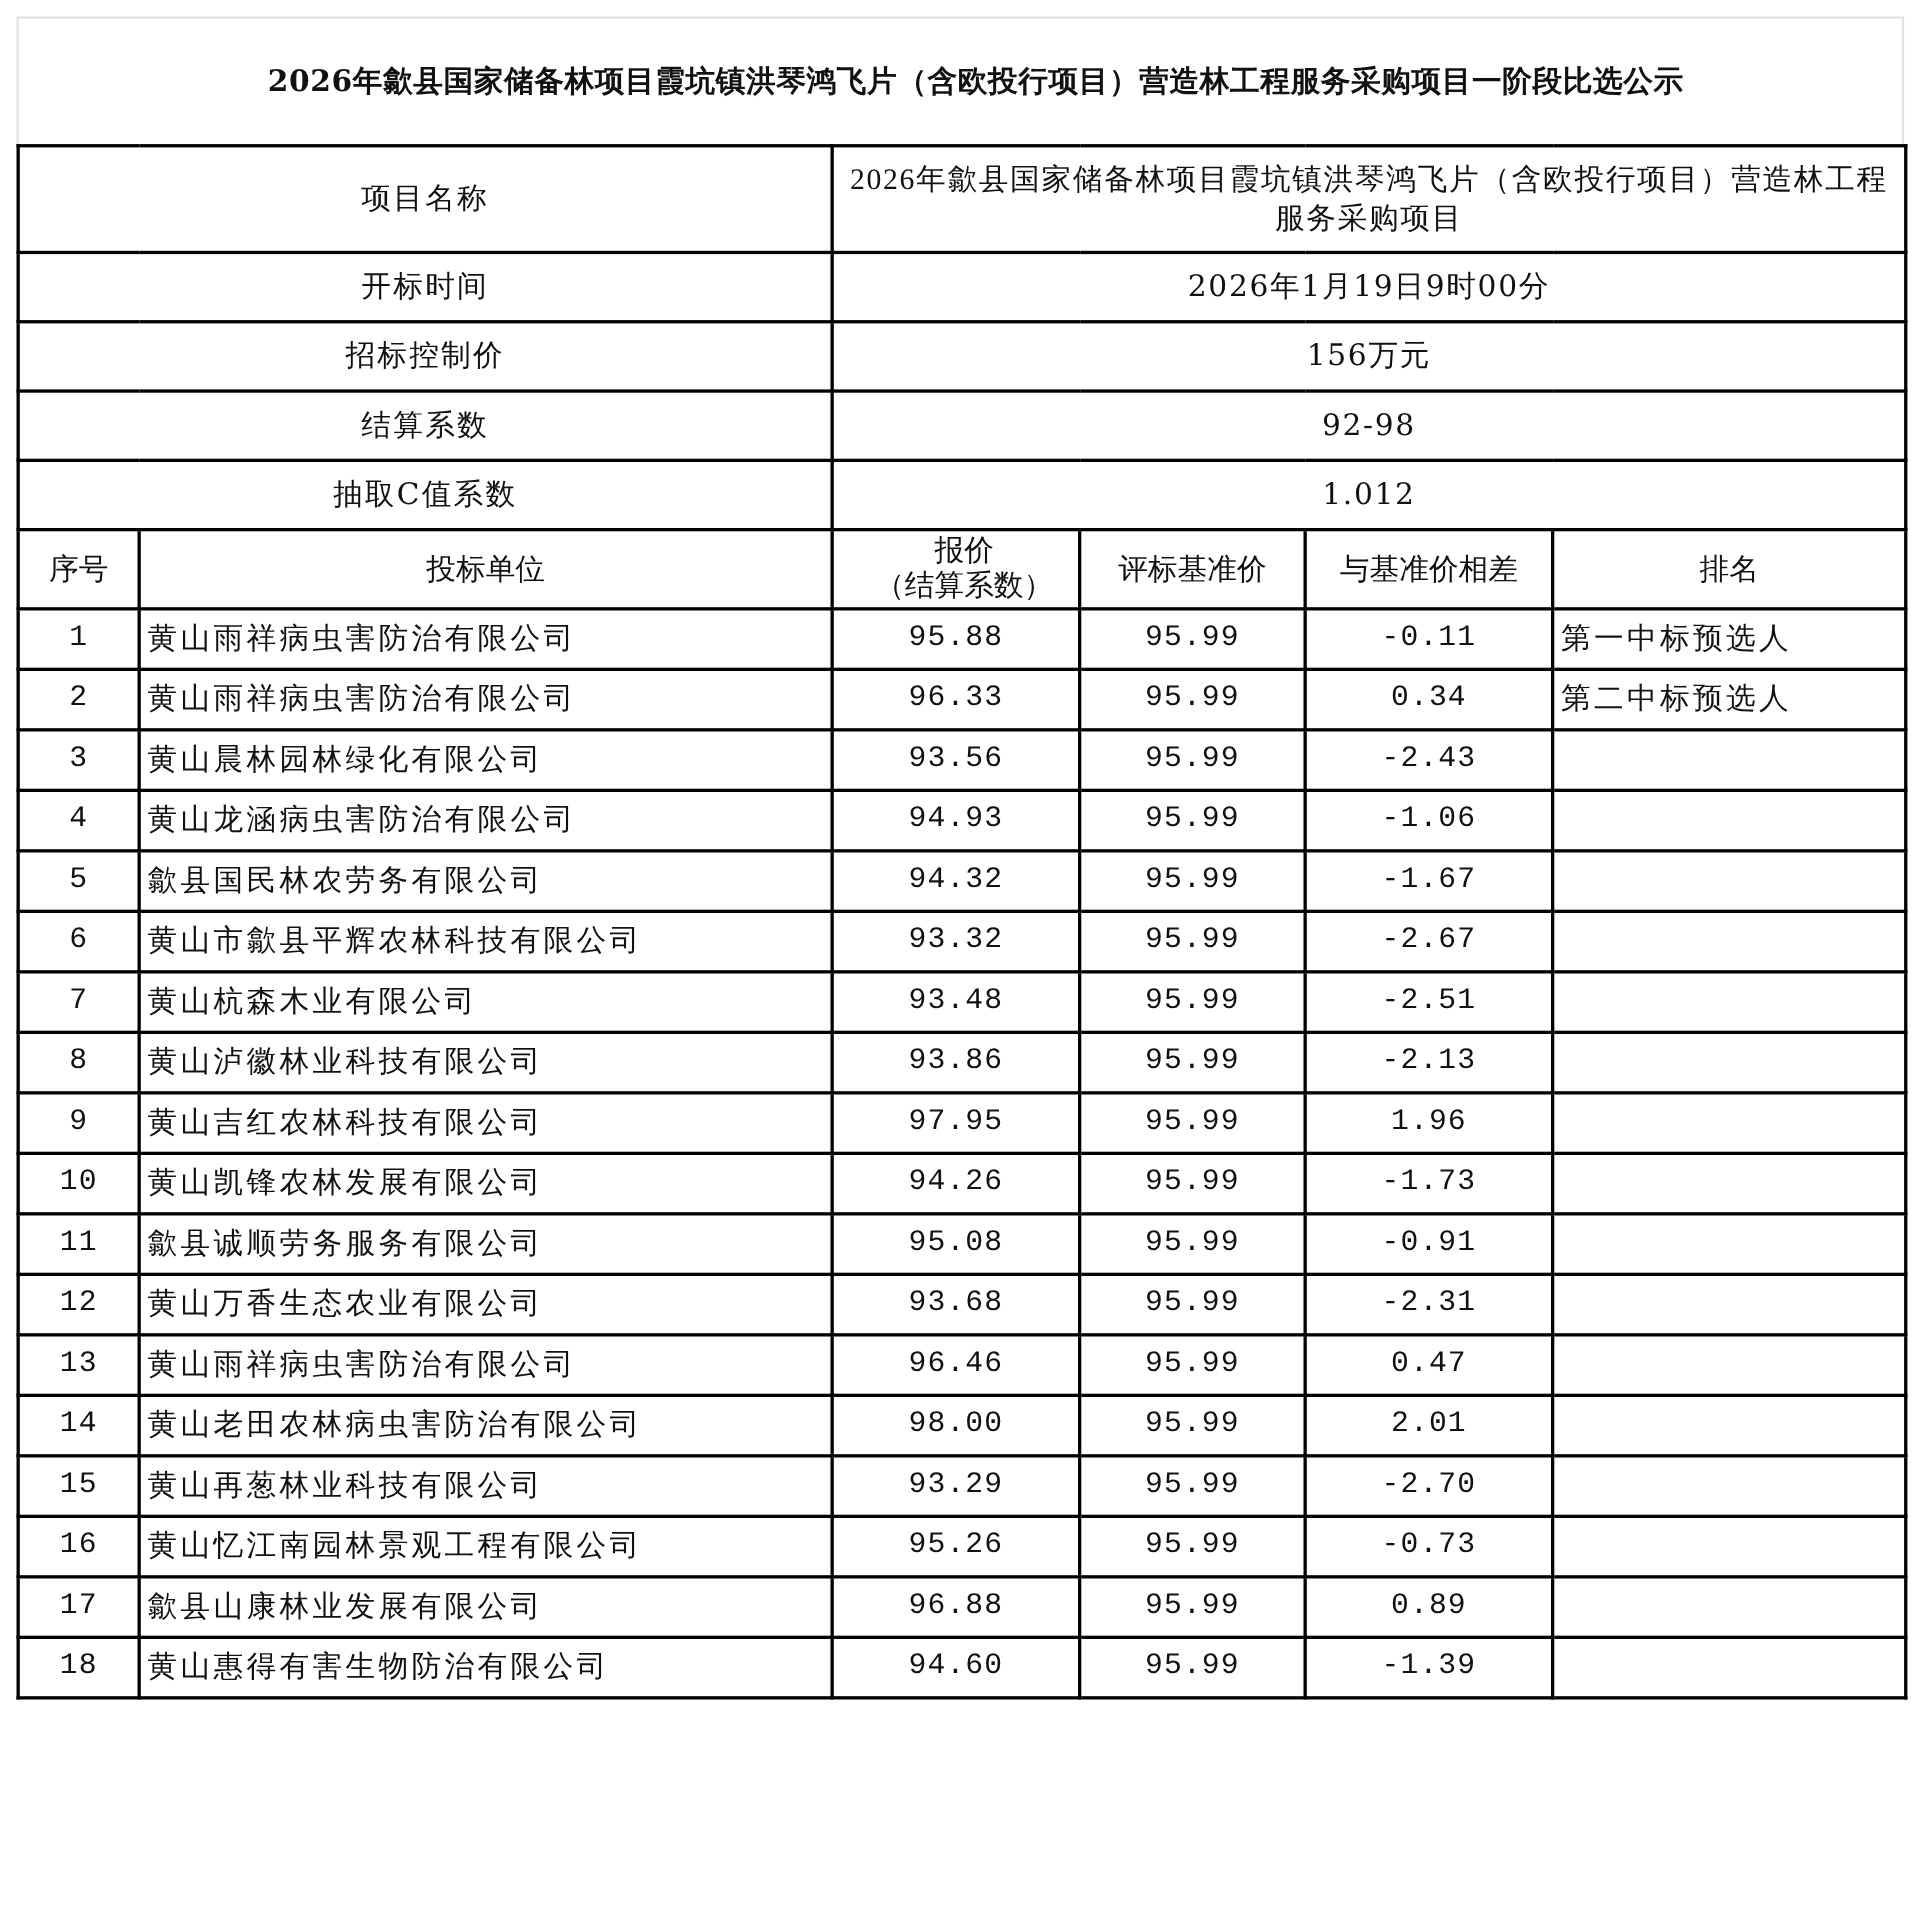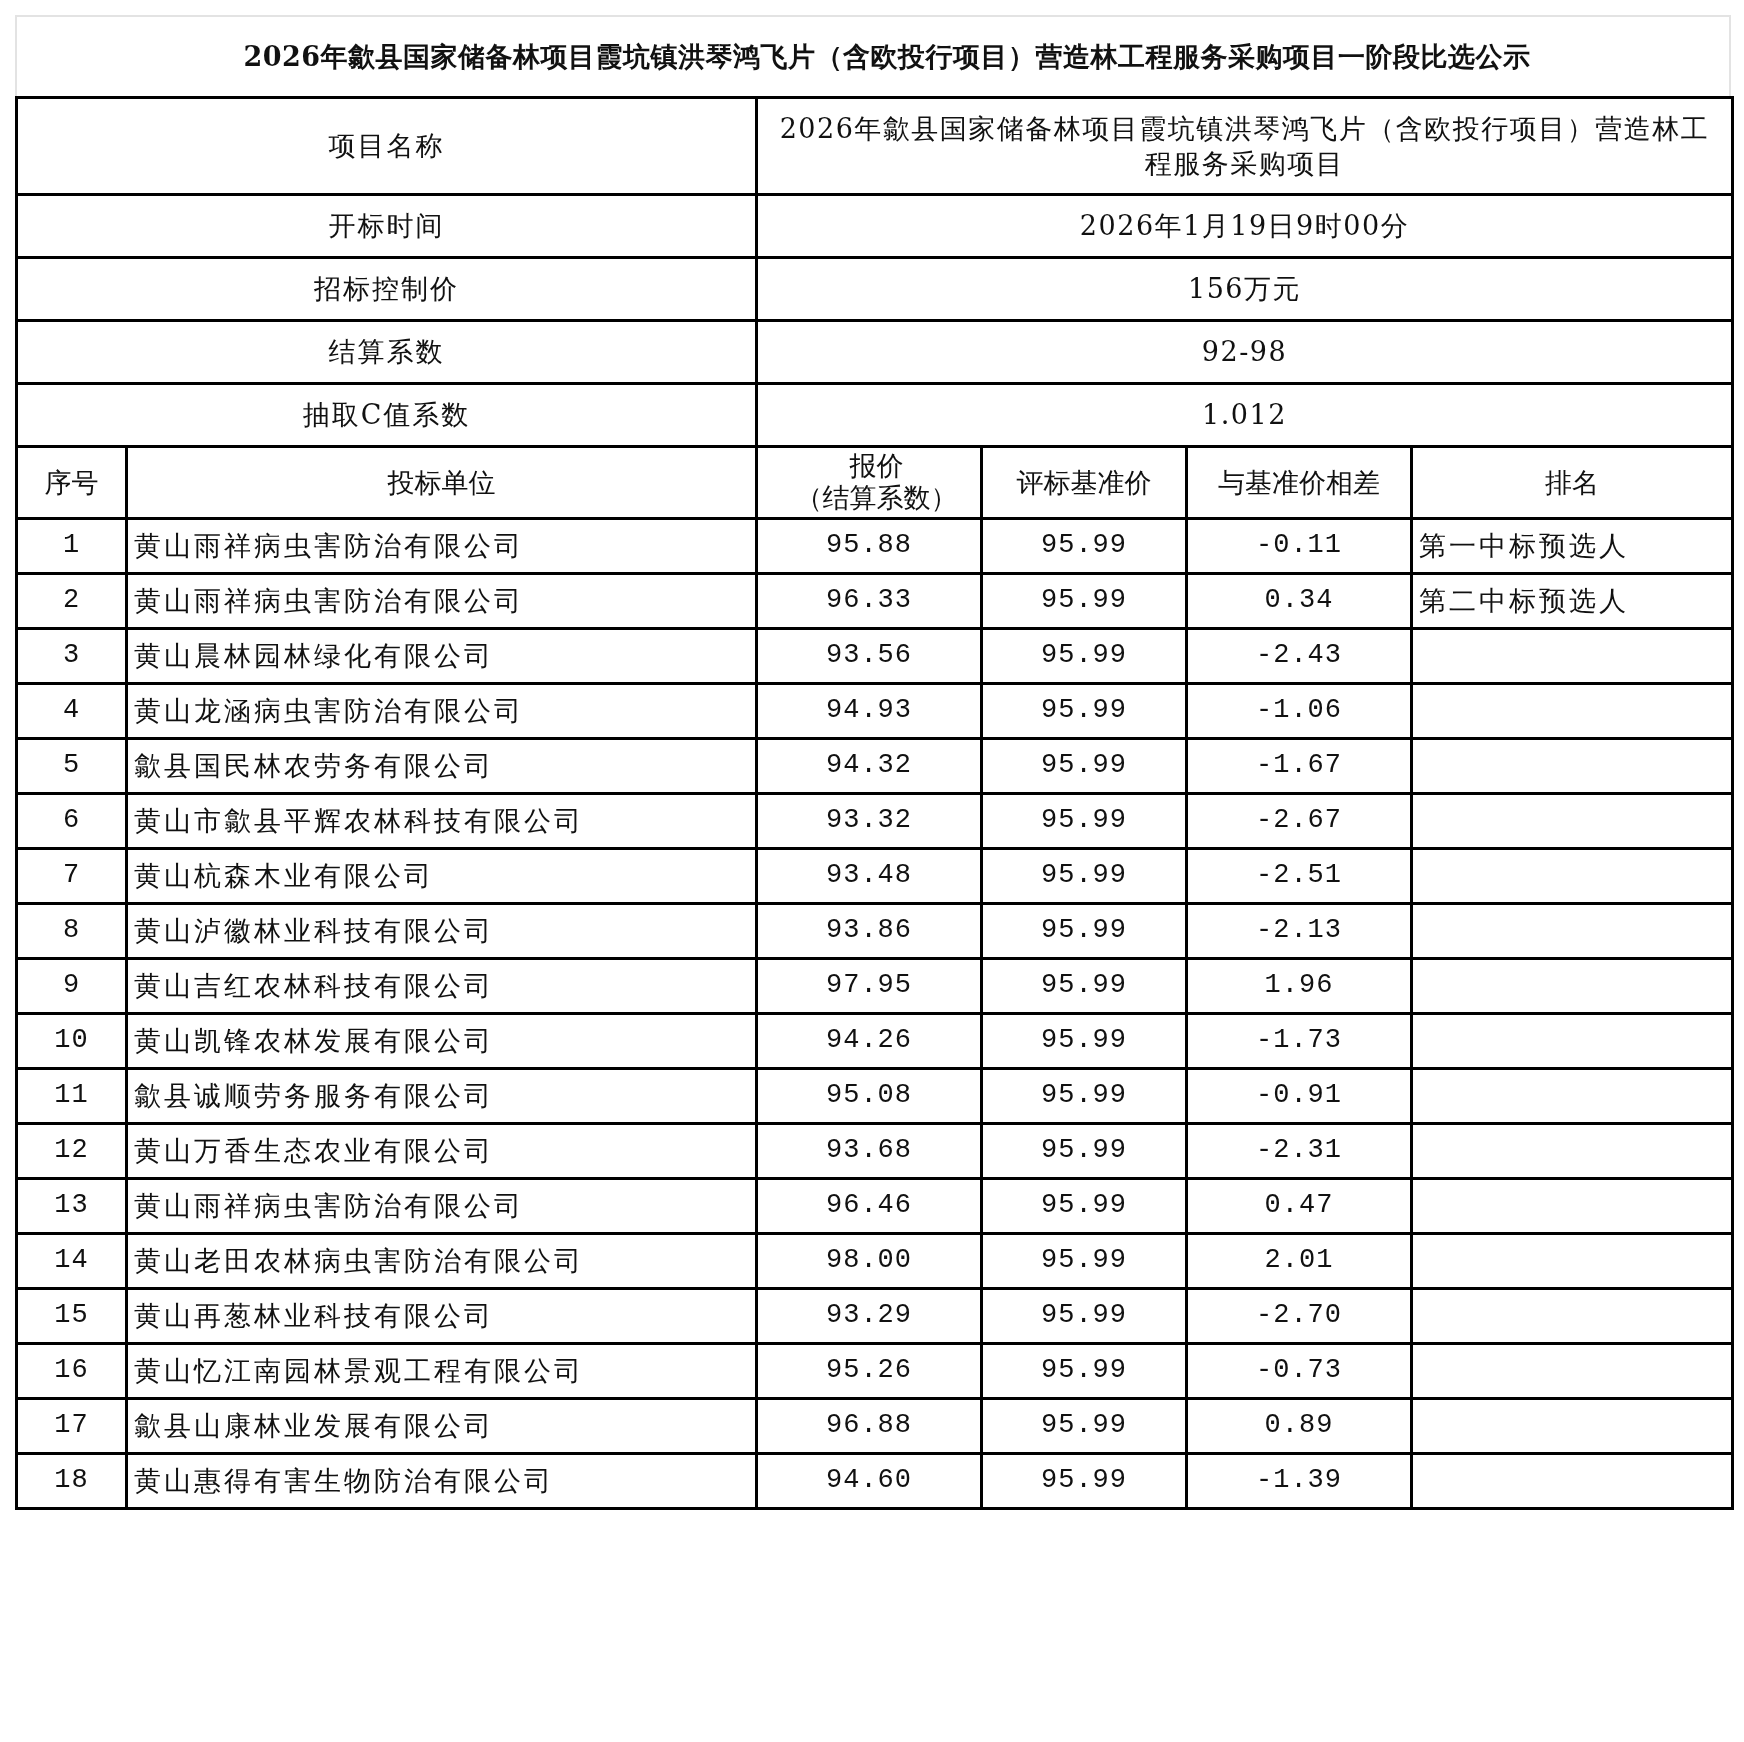--- a/index.html
+++ b/index.html
@@ -15,21 +15,21 @@
       color: #111111;
       overflow: hidden;
     }
     .page {
       position: absolute;
       left: 15px;
       top: 15px;
       width: 1716px;
     }
     .title-box {
-      height: 81px;
+      height: 116px;
       border: 2px solid #e3e3e3;
       border-bottom: none;
       box-sizing: border-box;
       display: flex;
       align-items: center;
       justify-content: center;
       font-size: 27px;
       letter-spacing: 0.5px;
       font-weight: bold;
       padding-left: 28px;
@@ -54,21 +54,21 @@
     .col-diff { width: 225px; }
     .col-rank { width: 321px; }
 
     tr.info-name td { height: 94px; }
     tr.info td { height: 60px; }
     tr.head td { height: 69px; }
     tr.row td { height: 52px; }
 
     td.info-label { letter-spacing: 2px; margin-left: 43px; }
     td.info-value { letter-spacing: 1.5px; }
-    td.info-value.project-value { padding: 0 12px; line-height: 1.3; }
+    td.info-value.project-value { padding: 0 12px; line-height: 1.3; font-family: Liberation Serif, serif; }
     td.left { text-align: left !important; padding-left: 6px !important; letter-spacing: 3px; }
     td.num { font-family: "Liberation Mono", "DejaVu Sans Mono", monospace; letter-spacing: 1px; }
     .head-two { line-height: 1.2; display: inline-block; margin-left: 15px; }
   </style>
 </head>
 <body>
 
 <div class="page">
   <div class="title-box">2026年歙县国家储备林项目霞坑镇洪琴鸿飞片（含欧投行项目）营造林工程服务采购项目一阶段比选公示</div>
 

